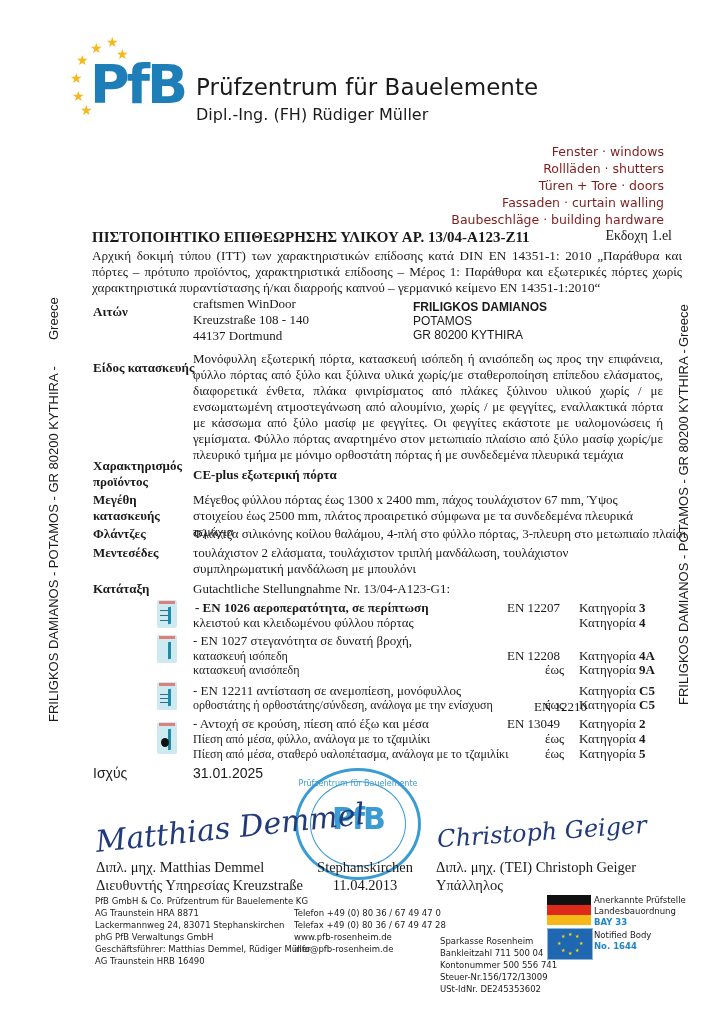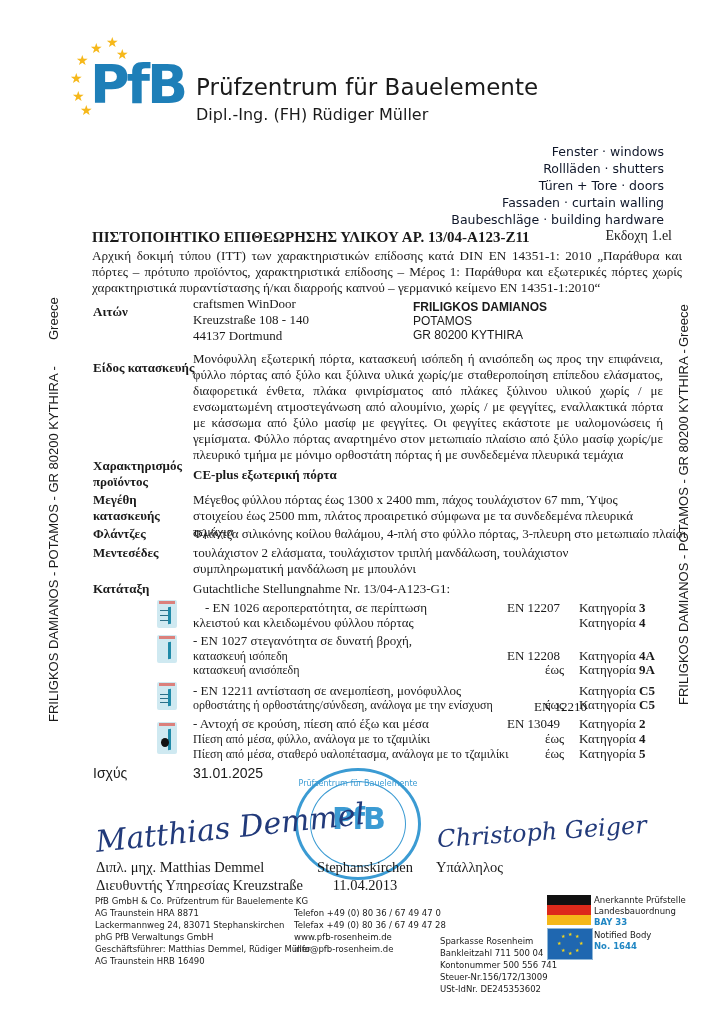--- a/index.html
+++ b/index.html
@@ -7,21 +7,21 @@
   .abs { position: absolute; }
 
   
   .logo { left: 68px; top: 40px; width: 120px; height: 80px; }
   .logo-text { position: absolute; left: 22px; top: 18px; font-family: "DejaVu Sans", sans-serif; font-weight: bold; font-size: 54px; color: #1e7fb8; letter-spacing: -3px; line-height: 1; }
   .star { position: absolute; color: #f6b81a; font-size: 14px; line-height: 1; }
 
   .brand-title { left: 196px; top: 74px; font-family: "DejaVu Sans", sans-serif; font-size: 23px; color: #1a1a1a; white-space: nowrap; }
   .brand-sub { left: 196px; top: 105px; font-family: "DejaVu Sans", sans-serif; font-size: 16px; color: #1a1a1a; white-space: nowrap; }
 
-  .services { right: 60px; top: 143px; text-align: right; font-family: "DejaVu Sans", sans-serif; font-size: 12.5px; line-height: 17px; color: #0f172a; }
+  .services { right: 60px; top: 143px; text-align: right; font-family: "DejaVu Sans", sans-serif; font-size: 12.5px; line-height: 17px; color: #7f1d1d; }
 
   .cert-title { left: 92px; top: 229px; font-weight: bold; font-size: 15px; white-space: nowrap; }
   .edition { right: 52px; top: 228px; font-size: 14px; }
   .intro { left: 92px; top: 248px; width: 590px; font-size: 13.2px; line-height: 16px; text-align: justify; }
 
   .side-text { font-family: "Liberation Sans", sans-serif; font-size: 13px; white-space: nowrap; transform: rotate(-90deg); transform-origin: left top; color: #1a1a1a; }
 
   .lbl { left: 93px; font-weight: bold; font-size: 13px; line-height: 16px; }
   .val { left: 193px; font-size: 13px; line-height: 16px; }
 
@@ -135,21 +135,21 @@
 <div class="abs lbl" style="top:581px;">Κατάταξη</div>
 <div class="abs val" style="top:581px;">Gutachtliche Stellungnahme Nr. 13/04-A123-G1:</div>
 
 <div class="icon-box" style="left:157px; top:600px;">
   <div class="hdr"></div>
     <div class="ln" style="top:10px"></div>
     <div class="ln" style="top:15px"></div>
     <div class="ln" style="top:20px"></div>
     <div class="bar"></div>
 </div>
-<div class="row" style="left:205px; top:600px;">- EN 1026 αεροπερατότητα, σε περίπτωση</div>
+<div class="row" style="left:195px; top:600px;font-weight:bold;">- EN 1026 αεροπερατότητα, σε περίπτωση</div>
 <div class="row" style="left:507px; top:600px;">EN 12207</div>
 <div class="row" style="left:579px; top:600px;"><span>Κατηγορία</span> <b>3</b></div>
 <div class="row" style="left:193px; top:615px;">  κλειστού και κλειδωμένου φύλλου πόρτας</div>
 <div class="row" style="left:579px; top:615px;"><span>Κατηγορία</span> <b>4</b></div>
 
 <div class="icon-box" style="left:157px; top:635px;">
   <div class="hdr"></div>
     <div class="bar"></div>
 </div>
 <div class="row" style="left:193px; top:633px;">- EN 1027 στεγανότητα σε δυνατή βροχή,</div>
@@ -203,20 +203,21 @@
 
 <div class="abs signer" style="left:96px; top:858px;">
   <div>Διπλ. μηχ. Matthias Demmel</div>
   <div>Διευθυντής Υπηρεσίας Kreuzstraße</div>
 </div>
 <div class="abs signer" style="left:310px; top:858px; text-align:center; width:110px;">
   <div>Stephanskirchen</div>
   <div>11.04.2013</div>
 </div>
 <div class="abs signer" style="left:436px; top:858px;">
+  <div>Διπλ. μηχ. (TEI) Christoph Geiger</div>
   <div>Υπάλληλος</div>
 </div>
 
 <div class="abs footer" style="left:95px; top:895px;">
   <div>PfB GmbH &amp; Co. Prüfzentrum für Bauelemente KG</div>
   <div>AG Traunstein HRA 8871</div>
   <div>Lackermannweg 24, 83071 Stephanskirchen</div>
   <div>phG PfB Verwaltungs GmbH</div>
   <div>Geschäftsführer: Matthias Demmel, Rüdiger Müller</div>
   <div>AG Traunstein HRB 16490</div>

